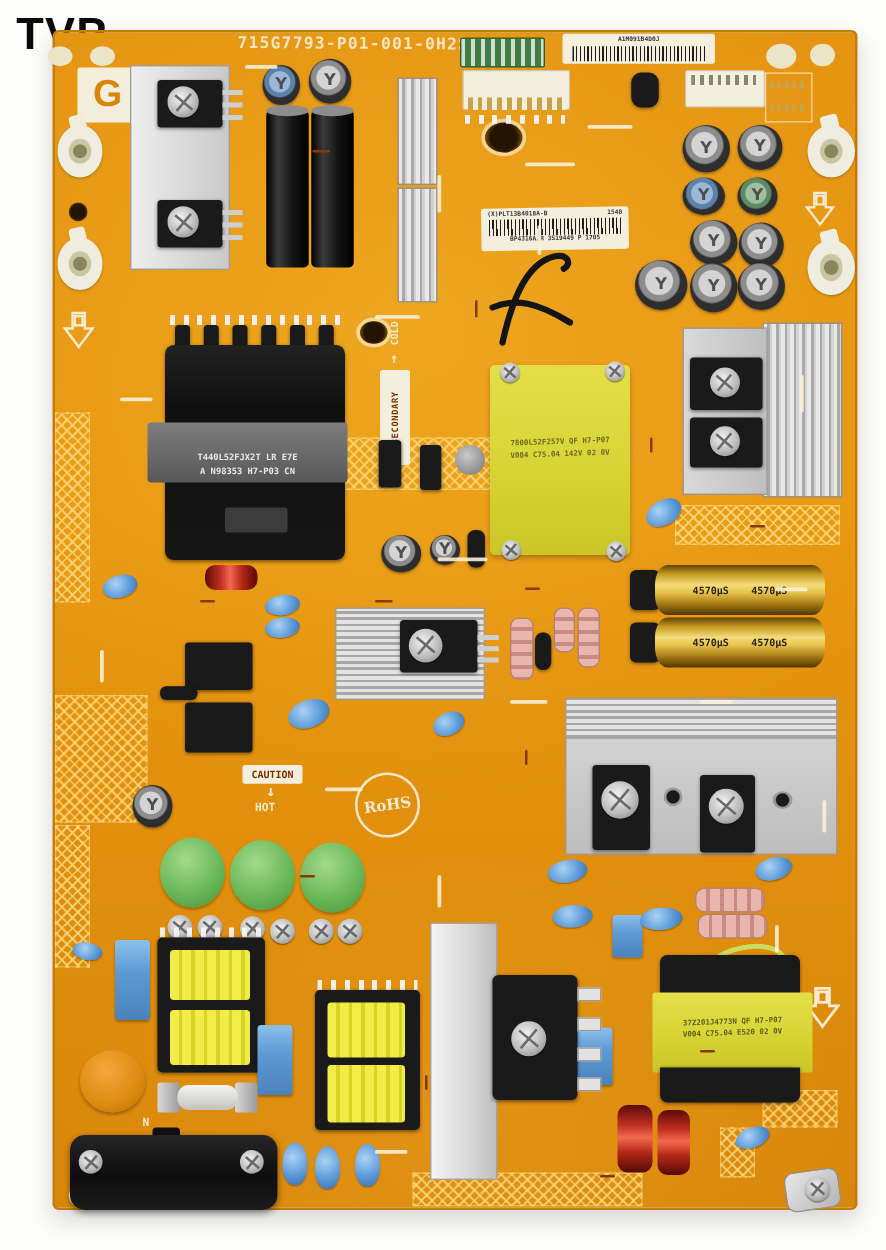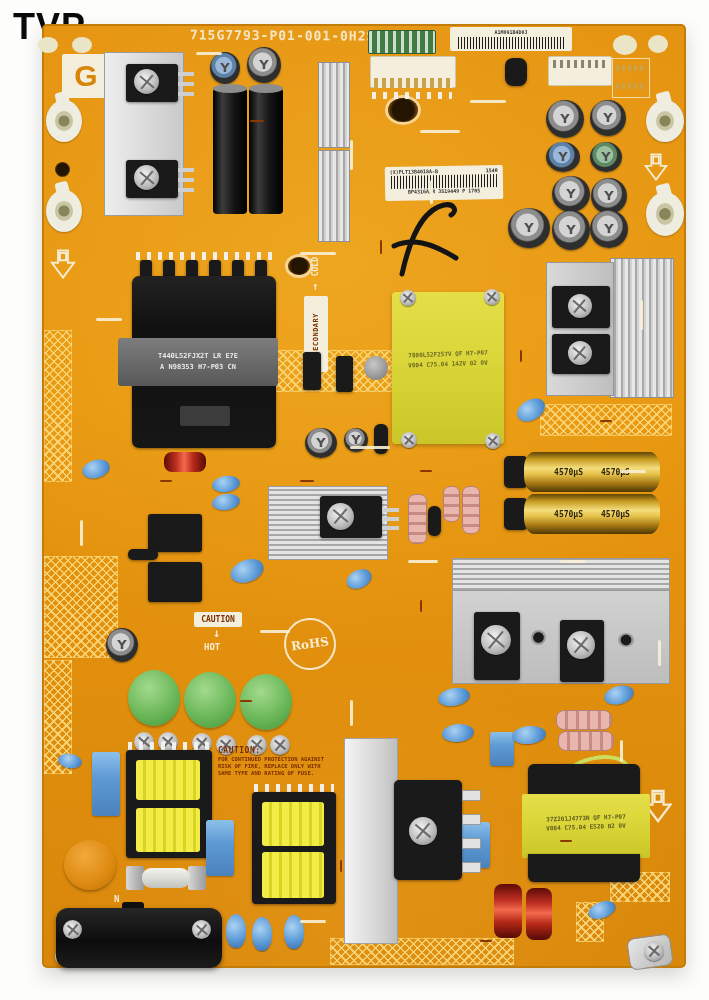--- a/index.html
+++ b/index.html
@@ -199,21 +199,21 @@
   </div>
 
   <div class="abs pinrow" style="left:136px;top:252px;width:136px;height:8px;"></div>
   <div class="abs blk" style="left:140px;top:260px;width:12px;height:26px;"></div>
   <div class="abs blk" style="left:163px;top:260px;width:12px;height:26px;"></div>
   <div class="abs blk" style="left:186px;top:260px;width:12px;height:26px;"></div>
   <div class="abs blk" style="left:209px;top:260px;width:12px;height:26px;"></div>
   <div class="abs blk" style="left:232px;top:260px;width:12px;height:26px;"></div>
   <div class="abs blk" style="left:255px;top:260px;width:12px;height:26px;"></div>
   <div class="abs blk" style="left:132px;top:276px;width:144px;height:172px;border-radius:7px;background:linear-gradient(180deg,#222,#101010 30%,#161616);"></div>
-  <div class="abs" style="left:118px;top:338px;width:160px;height:48px;background:linear-gradient(180deg,#7d7d7d,#585858);border-radius:3px;padding-top:14px;box-sizing:border-box;">
+  <div class="abs" style="left:118px;top:338px;width:160px;height:48px;background:linear-gradient(180deg,#7d7d7d,#585858);border-radius:3px;padding-top:24px;box-sizing:border-box;">
     <div style="text-align:center;font:700 7px 'DejaVu Sans Mono',monospace;color:#e8e8e8;">T440L52FJX2T  LR E7E</div>
     <div style="text-align:center;font:700 7px 'DejaVu Sans Mono',monospace;color:#e8e8e8;margin-top:3px;">A N98353 H7-P03 CN</div>
   </div>
   <div class="abs" style="left:180px;top:406px;width:50px;height:20px;background:#3c3c3c;border-radius:2px;"></div>
   <div class="abs redcyl" style="left:164px;top:452px;width:42px;height:20px;"></div>
 
   <div class="abs ytape" style="left:392px;top:292px;width:112px;height:152px;border-radius:4px;box-shadow:0 2px 4px rgba(0,0,0,.25);">
     <div style="margin-top:58px;text-align:center;font:600 6px 'DejaVu Sans Mono',monospace;color:#6b6b24;transform:rotate(-2deg);">7800L52F257V  QF  H7-P07</div>
     <div style="margin-top:3px;text-align:center;font:600 6px 'DejaVu Sans Mono',monospace;color:#6b6b24;transform:rotate(-2deg);">V004 C75.04 142V 02 0V</div>
   </div>
@@ -287,26 +287,20 @@
   <div class="abs greendisc" style="left:128px;top:670px;width:52px;height:56px;"></div>
   <div class="abs greendisc" style="left:184px;top:672px;width:52px;height:56px;"></div>
   <div class="abs greendisc" style="left:240px;top:674px;width:52px;height:56px;"></div>
   <div class="abs screw" style="left:134px;top:732px;width:20px;height:20px;"></div>
   <div class="abs screw" style="left:158px;top:732px;width:20px;height:20px;"></div>
   <div class="abs screw" style="left:192px;top:733px;width:20px;height:20px;"></div>
   <div class="abs screw" style="left:216px;top:735px;width:20px;height:20px;"></div>
   <div class="abs screw" style="left:247px;top:735px;width:20px;height:20px;"></div>
   <div class="abs screw" style="left:270px;top:735px;width:20px;height:20px;"></div>
 
-  <div class="abs" style="left:218px;top:746px;width:122px;">
-    <div class="skd" style="font-size:8px;letter-spacing:.5px;">CAUTION:</div>
-    <div class="skd" style="font-size:5.5px;font-weight:600;margin-top:1px;">FOR CONTINUED PROTECTION AGAINST</div>
-    <div class="skd" style="font-size:5.5px;font-weight:600;margin-top:1px;">RISK OF FIRE, REPLACE ONLY WITH</div>
-    <div class="skd" style="font-size:5.5px;font-weight:600;margin-top:1px;">SAME TYPE AND RATING OF FUSE.</div>
-  </div>
 
   <div class="abs ecap" style="left:106px;top:628px;width:32px;height:34px;"></div>
 
   <div class="abs bluerect" style="left:92px;top:752px;width:28px;height:64px;"></div>
   <div class="abs pinrow" style="left:128px;top:742px;width:84px;height:8px;"></div>
   <div class="abs blk" style="left:126px;top:750px;width:86px;height:108px;border-radius:4px;"></div>
   <div class="abs ywin" style="left:136px;top:760px;width:64px;height:40px;"></div>
   <div class="abs ywin" style="left:136px;top:808px;width:64px;height:44px;"></div>
   <div class="abs bluerect" style="left:206px;top:820px;width:28px;height:56px;"></div>
   <div class="abs pinrow" style="left:254px;top:784px;width:80px;height:8px;"></div>

